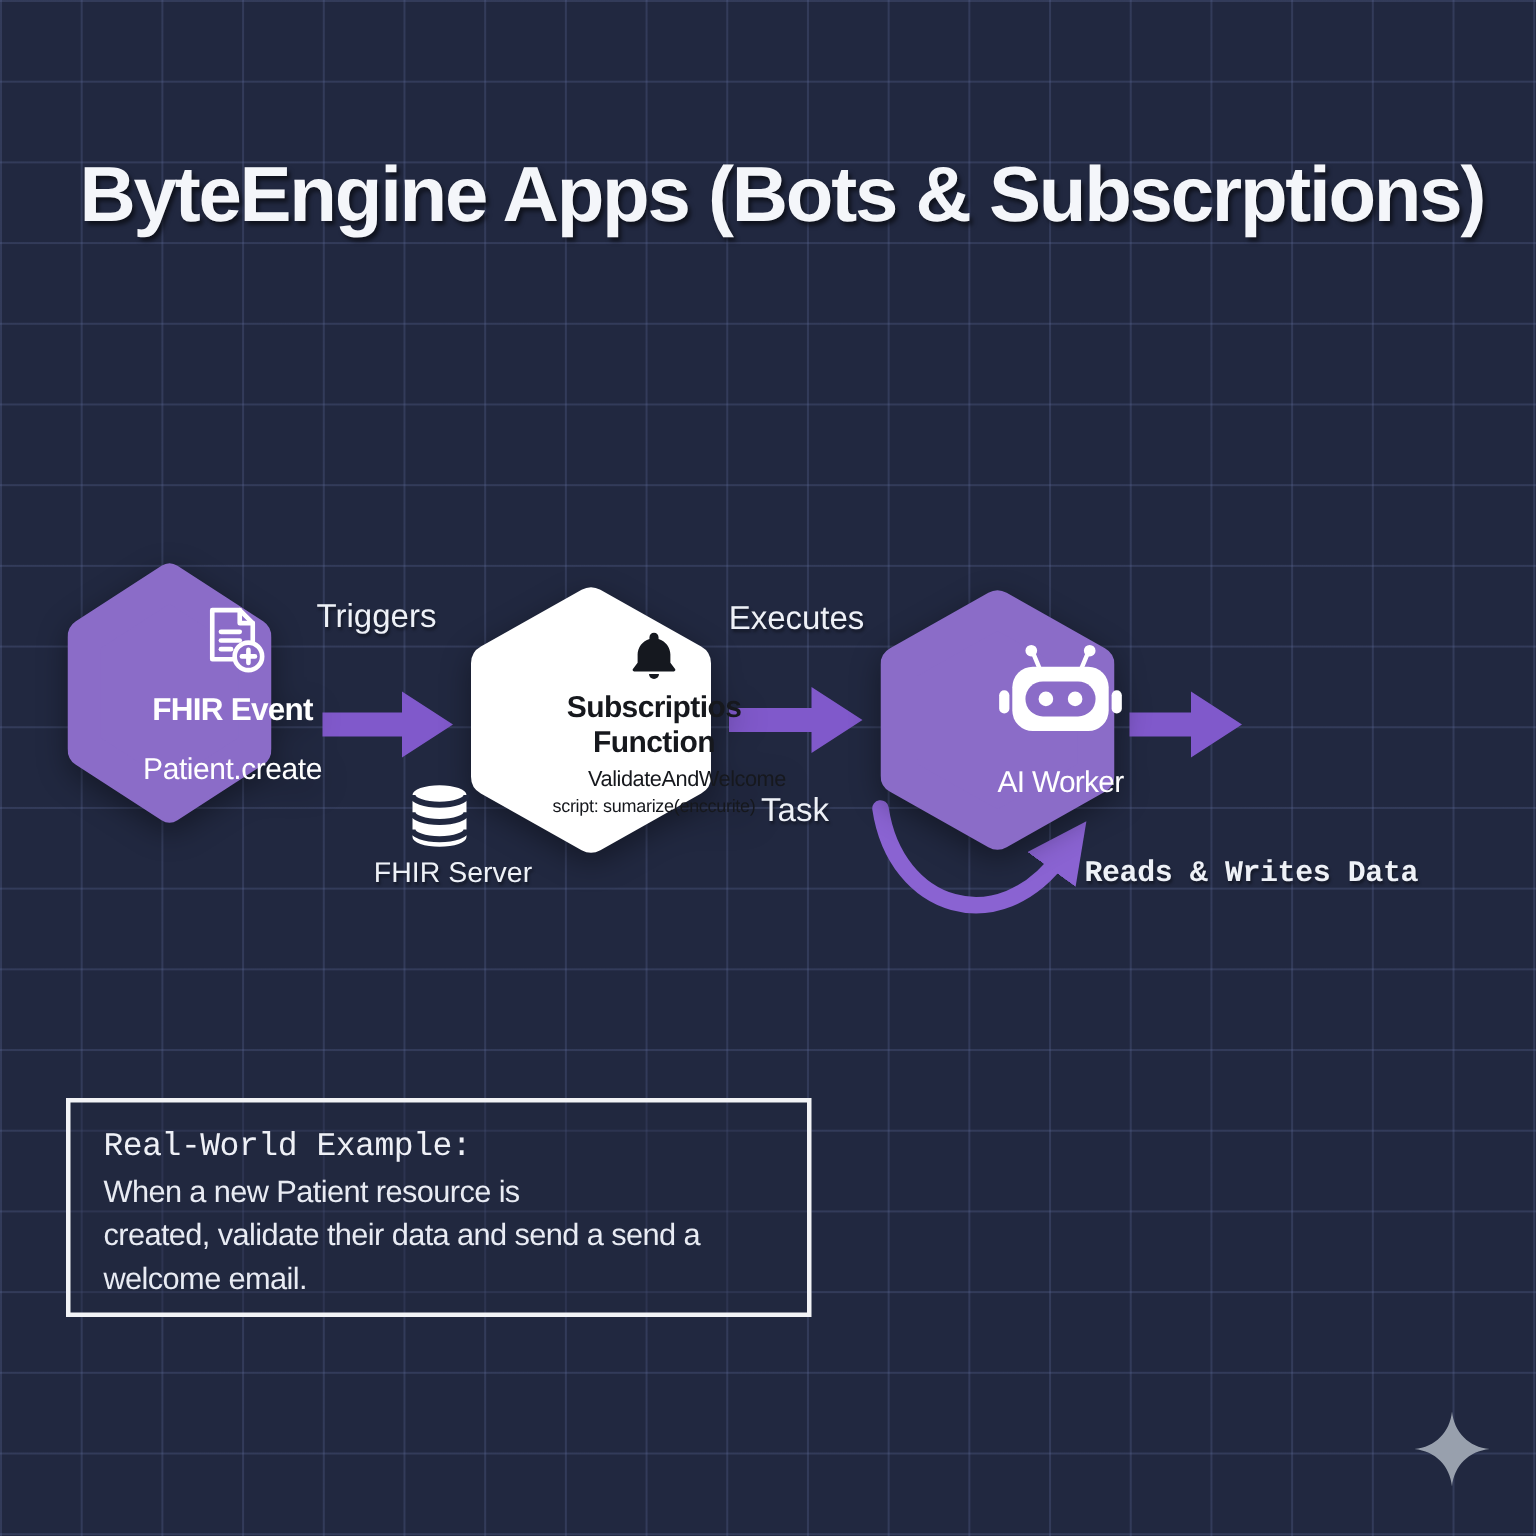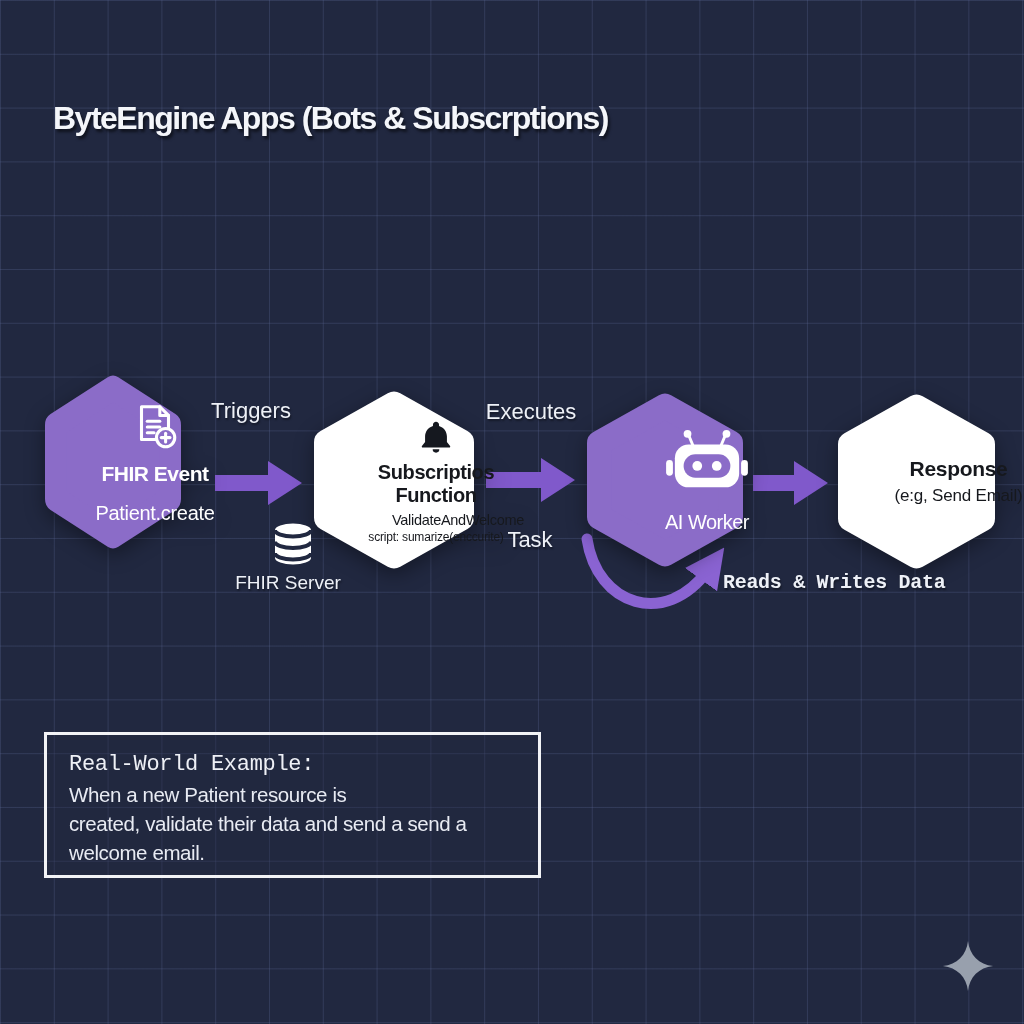--- a/index.html
+++ b/index.html
@@ -8,21 +8,21 @@
     background-color:#212840;
     background-image:
       linear-gradient(rgba(96,108,156,0.28) 1px, transparent 1px),
       linear-gradient(90deg, rgba(96,108,156,0.28) 1px, transparent 1px);
     background-size:53.8px 53.8px;
     font-family:"Liberation Sans", sans-serif;
     color:#f2f4f8;
   }
   .title {
     position:absolute; left:53px; top:100px; margin:0;
-    font-size:32px; font-weight:bold; letter-spacing:-1.5px;
+    font-size:52px; font-weight:bold; letter-spacing:-1.5px;
     color:#f4f6fa; text-shadow:2px 3px 3px rgba(0,0,0,0.55);
     white-space:nowrap;
   }
   .arrow-layer { position:absolute; left:0; top:0; pointer-events:none; }
 
   .hex { position:absolute; filter:drop-shadow(0 6px 10px rgba(0,0,0,0.38)); }
   .hex .hex-bg { position:absolute; inset:0; width:100%; height:100%; }
   .hex .hex-bg polygon { stroke-width:16; stroke-linejoin:round; }
   .hex-purple .hex-bg polygon { fill:#8b6cc8; stroke:#8b6cc8; }
   .hex-white  .hex-bg polygon { fill:#ffffff; stroke:#ffffff; }
@@ -141,42 +141,33 @@
         <rect x="79" y="34" width="7" height="16" rx="3.5" fill="#ffffff"></rect>
         <rect x="11" y="18" width="66" height="44" rx="14" fill="#ffffff"></rect>
         <rect x="20" y="28" width="48" height="24" rx="12" fill="#8b6cc8"></rect>
         <circle cx="34" cy="40" r="5" fill="#ffffff"></circle>
         <circle cx="54" cy="40" r="5" fill="#ffffff"></circle>
       </svg>
       <div class="ai-title">AI Worker</div>
     </div>
   </div>
 
-  <div class="hex hex-white" style="left:838px; top:393px; width:157px; height:177px;">
-    <svg class="hex-bg" viewBox="0 0 100 112" preserveAspectRatio="none">
-      <polygon points="50,9 92,32.5 92,79.5 50,103 8,79.5 8,32.5"></polygon>
-    </svg>
-    <div class="hex-content">
-      <div class="resp-title">Response</div>
-      <div class="resp-sub">(e:g, Send Email)</div>
-    </div>
-  </div>
 
   <div class="flow-label" style="left:251px; top:398px;">Triggers</div>
   <div class="flow-label" style="left:531px; top:399px;">Executes</div>
   <div class="flow-label" style="left:530px; top:527px;">Task</div>
   <div class="flow-label bold left-align" style="left:723px; top:571px;font-family:Liberation Mono, monospace;">Reads &amp; Writes Data</div>
 
   <svg class="db-icon" width="52" height="48" viewBox="0 0 52 48">
     <path d="M8 10 a18 6.5 0 0 1 36 0 v28 a18 6.5 0 0 1 -36 0 Z" fill="#ffffff"></path>
     <path d="M8 10 a18 6.5 0 0 0 36 0" fill="none" stroke="#212840" stroke-width="4"></path>
     <path d="M8 21.5 a18 6.5 0 0 0 36 0" fill="none" stroke="#212840" stroke-width="4"></path>
     <path d="M8 33 a18 6.5 0 0 0 36 0" fill="none" stroke="#212840" stroke-width="4"></path>
   </svg>
-  <div class="flow-label" style="left:288px; top:572px; font-size:19px;">FHIR Server</div>
+  <div class="flow-label" style="left:302px; top:572px; font-size:19px;">FHIR Server</div>
 
   <div class="example-box">
     <div class="example-heading">Real-World Example:</div>
     <div class="example-line">When a new Patient resource is</div>
     <div class="example-line">created, validate their data and send a send a</div>
     <div class="example-line">welcome email.</div>
   </div>
 
   <svg class="sparkle" width="54" height="54" viewBox="0 0 56 56">
     <path d="M28 2 C29.5 16.5 39.5 26.5 54 28 C39.5 29.5 29.5 39.5 28 54 C26.5 39.5 16.5 29.5 2 28 C16.5 26.5 26.5 16.5 28 2 Z" fill="#98a0ad"></path>

